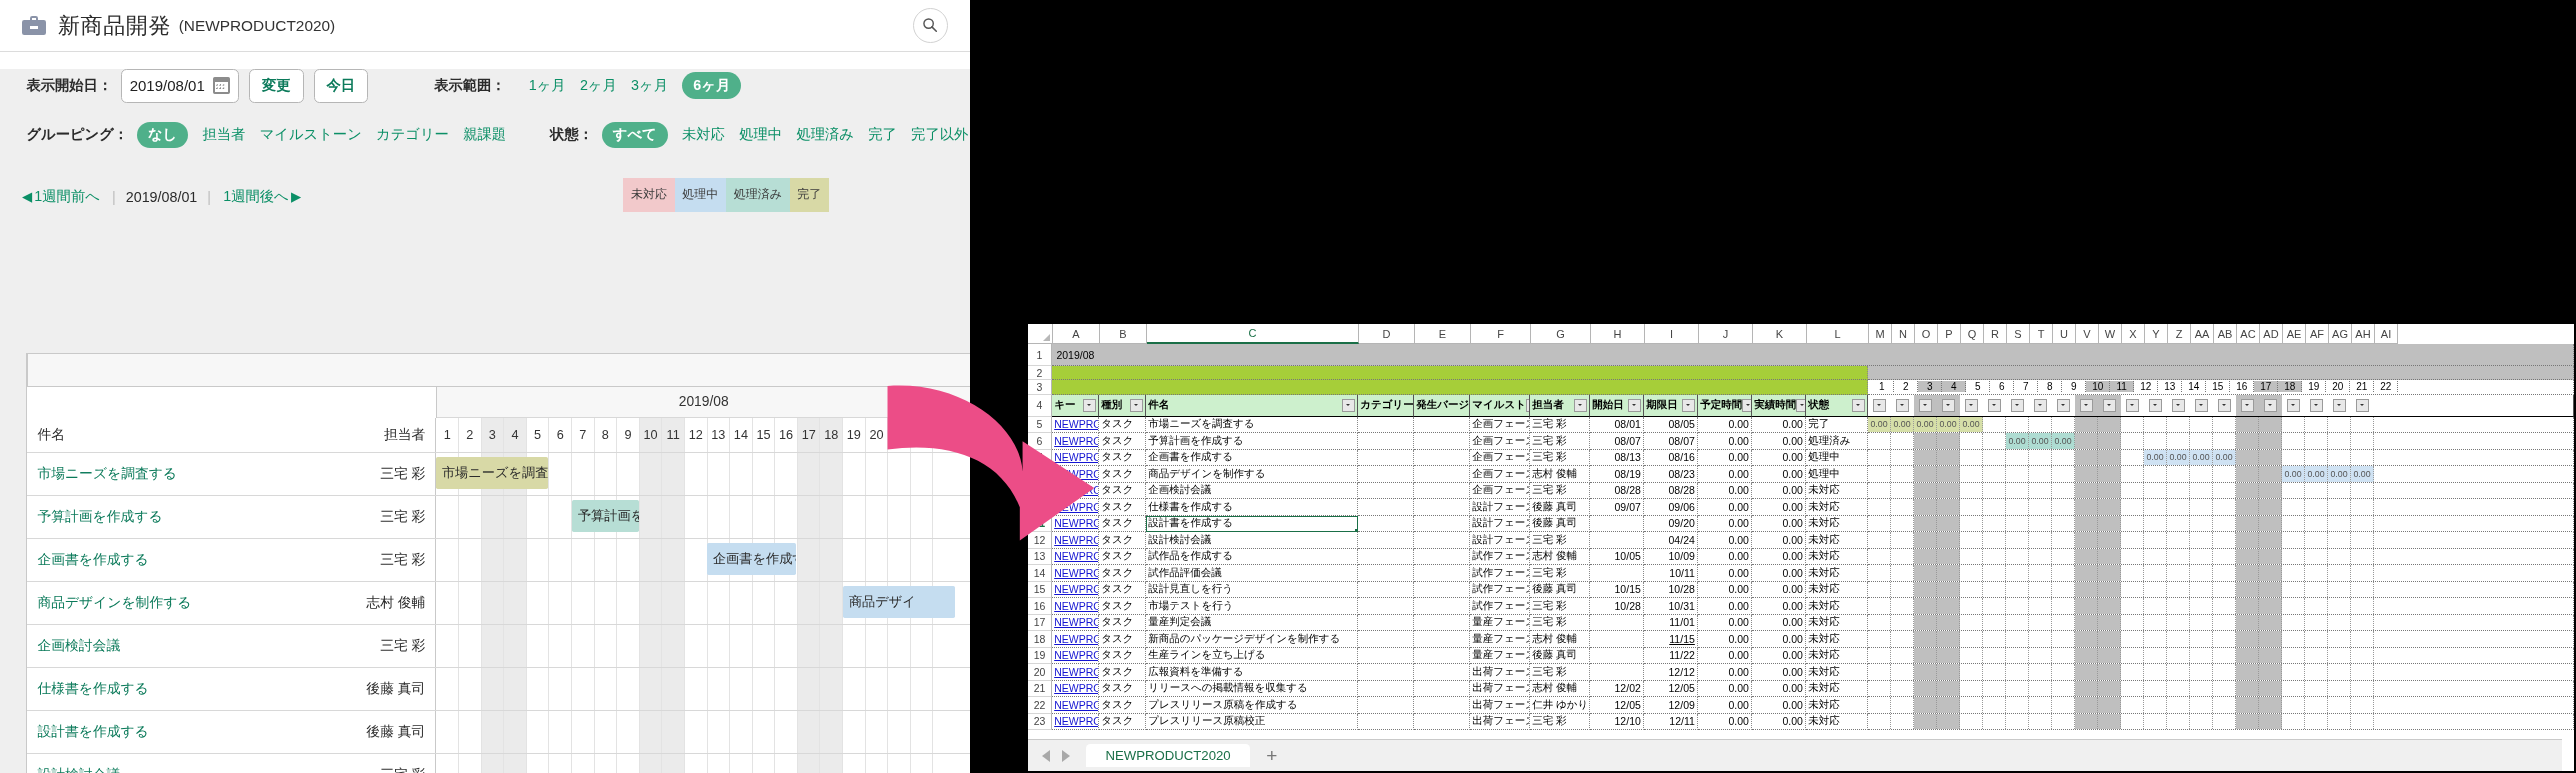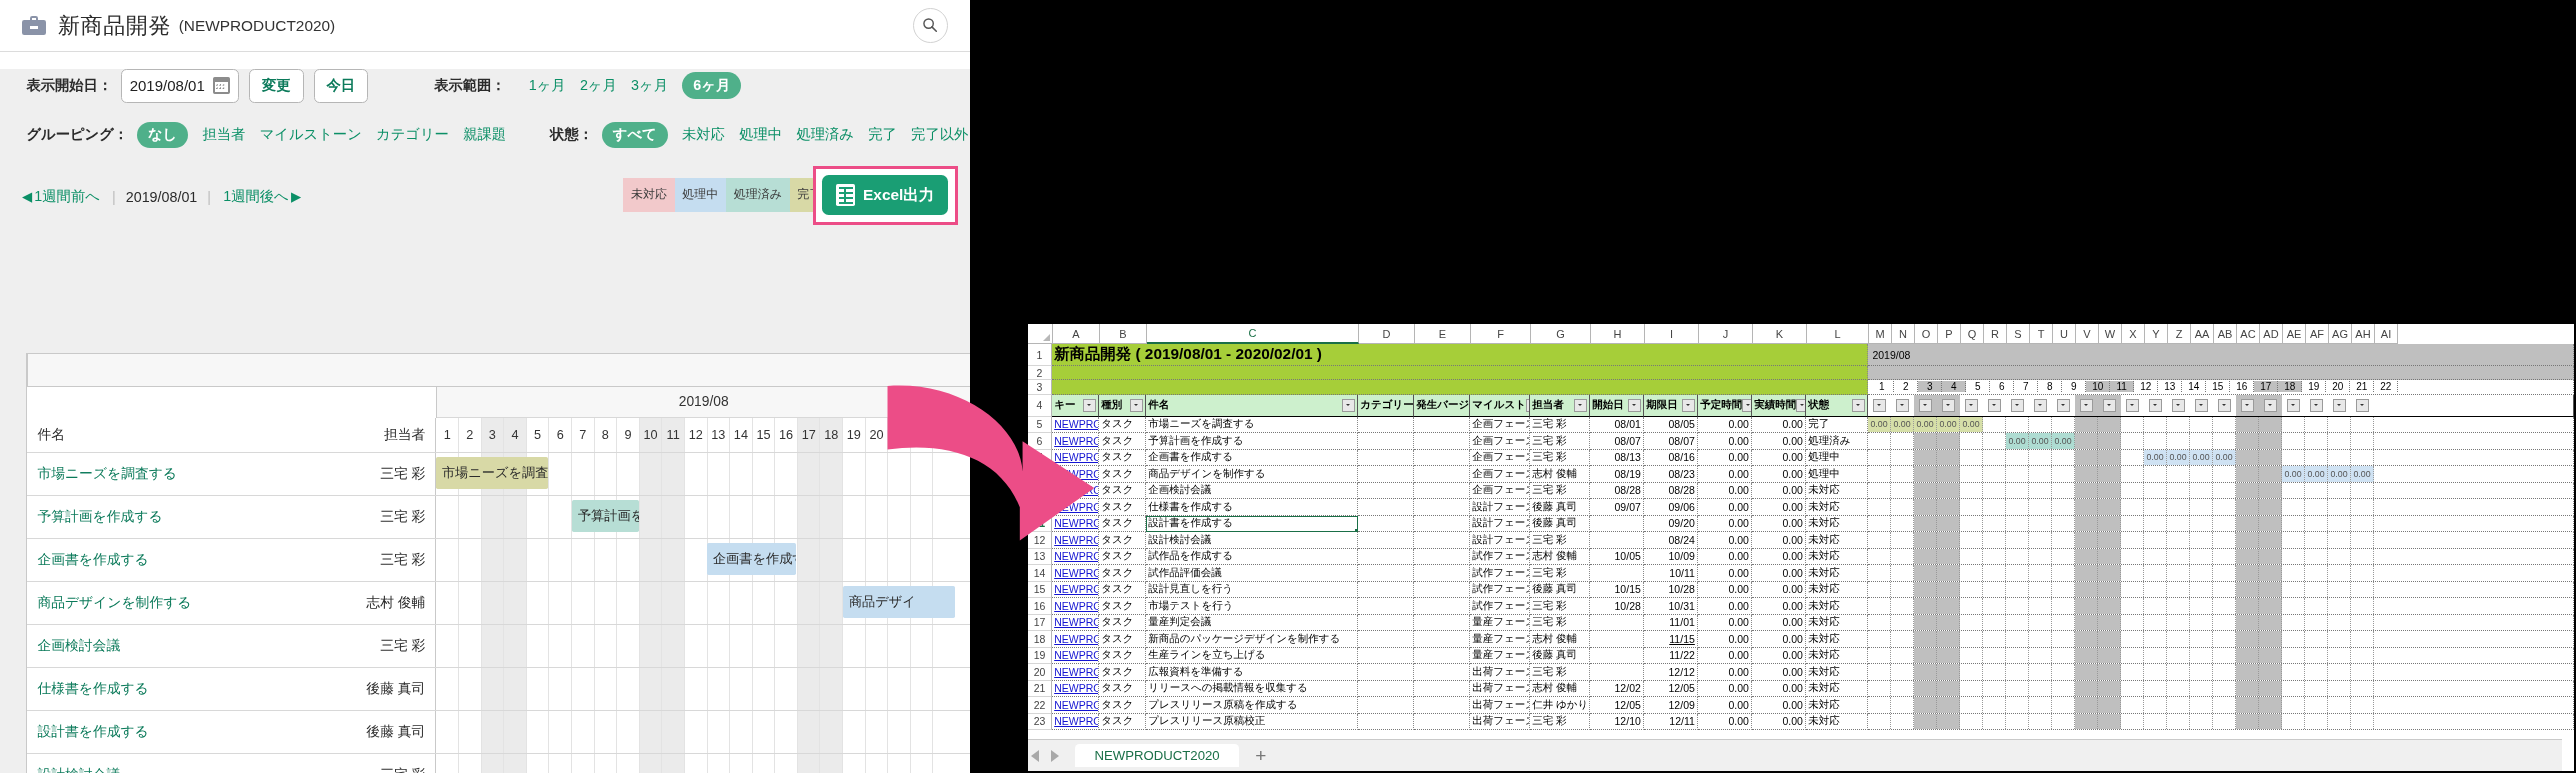--- a/index.html
+++ b/index.html
@@ -115,21 +115,21 @@
   .xc{border-right:0.6px dotted #888;border-bottom:0.6px dotted #777;box-sizing:border-box;font-size:10.5px;color:#000;display:flex;align-items:center;padding:0 2.2px;overflow:hidden;white-space:nowrap;}
   .xc.num{justify-content:flex-end;}
   .title-band{background:#a6ce39;}
   .hdr-band{background:#cdf0cd;border-right:0.6px solid #555;border-bottom:1.1px solid #000;font-weight:bold;font-size:10.5px;}
   .fbtn{width:11px;height:11px;background:#e8e8e8;border:0.6px solid #9a9a9a;margin-left:auto;flex:0 0 11px;position:relative;}
   .fbtn:after{content:"";position:absolute;left:2.8px;top:4.4px;border-top:2.8px solid #333;border-left:2.8px solid transparent;border-right:2.8px solid transparent;}
   .keylink{color:#1414d2;text-decoration:underline;}
   .cell-sel{outline:1.7px solid #1a6f47;outline-offset:-1.7px;position:relative;z-index:5;}
   .cell-sel:after{content:"";position:absolute;right:-2.8px;bottom:-2.8px;width:5px;height:5px;background:#1a6f47;}
   .gnum{font-size:8.8px;color:#555;width:100%;text-align:center;}
-  #xl-bottom{position:absolute;left:0;right:12px;bottom:0;height:31px;background:#f0f0f0;border-top:1.1px solid #c9c9c9;display:flex;align-items:center;padding-left:3px;}
+  #xl-bottom{position:absolute;left:0;right:12px;bottom:0;height:31px;background:#f0f0f0;border-top:1.1px solid #c9c9c9;display:flex;align-items:center;padding-left:14px;}
   .navarrow{width:0;height:0;margin-right:12px;}
   .navarrow.l{border-top:6.6px solid transparent;border-bottom:6.6px solid transparent;border-right:8.8px solid #a8a8a8;}
   .navarrow.r{border-top:6.6px solid transparent;border-bottom:6.6px solid transparent;border-left:8.8px solid #a8a8a8;}
   #sheet-tab{background:#fff;border-radius:4.4px 4.4px 0 0;padding:4.4px 19px;margin-left:4.4px;font-size:13.2px;color:#1a6f47;}
   #add-sheet{font-size:19px;color:#777;margin-left:16.5px;}
 </style>
 </head>
 <body>
 
 <div id="app-panel">
@@ -203,26 +203,20 @@
       <span class="wk-link">1週間後へ</span>
       <span class="wk-arrow">▶</span>
 
       <div id="legend-wrap">
         <div class="lg lg1">未対応</div>
         <div class="lg lg2">処理中</div>
         <div class="lg lg3">処理済み</div>
         <div class="lg lg4">完了</div>
       </div>
 
-      <div id="excel-btn-hl">
-        <div id="excel-btn">
-          <span class="xls-icon"></span>
-          <span>Excel出力</span>
-        </div>
-      </div>
     </div>
 
     <div id="gantt-wrap">
       <div id="gantt-toolbar">
         <div class="rightfill"></div>
       </div>
 
       <div id="gantt-month-row">
         <div class="lspacer"></div>
         <div class="mcell">2019/08</div>
@@ -548,21 +542,20 @@
       <div class="ch" style="width: 23px; flex: 0 0 23px;">AD</div>
       <div class="ch" style="width: 23px; flex: 0 0 23px;">AE</div>
       <div class="ch" style="width: 23px; flex: 0 0 23px;">AF</div>
       <div class="ch" style="width: 23px; flex: 0 0 23px;">AG</div>
       <div class="ch" style="width: 23px; flex: 0 0 23px;">AH</div>
       <div class="ch" style="width: 23px; flex: 0 0 23px;">AI</div>
     </div>
   <div id="xl-rows">
       <div class="xrow">
         <div class="rh">1</div>
-        <div class="xc title-band" style="width: 816px; flex: 0 0 816px; height: 22px; font-size: 15.4px; font-weight: bold;">新商品開発 ( 2019/08/01 - 2020/02/01 )</div>
         <div class="xc" style="width: auto; flex: 1 1 auto; height: 22px; background: rgb(191, 191, 191); padding-left: 4.4px;">2019/08</div>
       </div>
       <div class="xrow">
         <div class="rh">2</div>
         <div class="xc title-band" style="width: 816px; flex: 0 0 816px; height: 14.3px;"></div>
         <div class="xc" style="width: auto; flex: 1 1 auto; height: 14.3px; background: rgb(191, 191, 191);"></div>
       </div>
       <div class="xrow">
         <div class="rh">3</div>
         <div class="xc title-band" style="width: 816px; flex: 0 0 816px; height: 14.3px;"></div>
@@ -1000,21 +993,21 @@
         <div class="xc " style="width: 47px; flex: 0 0 47px; height: 16.5px;">
           <span class="keylink">NEWPRO</span>
         </div>
         <div class="xc " style="width: 47px; flex: 0 0 47px; height: 16.5px;">タスク</div>
         <div class="xc " style="width: 212px; flex: 0 0 212px; height: 16.5px;">設計検討会議</div>
         <div class="xc " style="width: 56px; flex: 0 0 56px; height: 16.5px;"></div>
         <div class="xc " style="width: 56px; flex: 0 0 56px; height: 16.5px;"></div>
         <div class="xc " style="width: 60px; flex: 0 0 60px; height: 16.5px;">設計フェーズ</div>
         <div class="xc " style="width: 60px; flex: 0 0 60px; height: 16.5px;">三宅 彩</div>
         <div class="xc num" style="width: 54px; flex: 0 0 54px; height: 16.5px;"></div>
-        <div class="xc num" style="width: 54px; flex: 0 0 54px; height: 16.5px;">08/24</div>
+        <div class="xc num" style="width: 54px; flex: 0 0 54px; height: 16.5px;">04/24</div>
         <div class="xc num" style="width: 54px; flex: 0 0 54px; height: 16.5px;">0.00</div>
         <div class="xc num" style="width: 54px; flex: 0 0 54px; height: 16.5px;">0.00</div>
         <div class="xc " style="width: 62px; flex: 0 0 62px; height: 16.5px;">未対応</div>
         <div class="xc " style="width: auto; flex: 1 1 auto; height: 16.5px; padding: 0px;">
           <div style="width: 23px; flex: 0 0 23px; height: 100%; border-right: 0.6px dotted rgb(153, 153, 153); box-sizing: border-box; display: flex; align-items: center; justify-content: center;"></div>
           <div style="width: 23px; flex: 0 0 23px; height: 100%; border-right: 0.6px dotted rgb(153, 153, 153); box-sizing: border-box; display: flex; align-items: center; justify-content: center;"></div>
           <div style="width: 23px; flex: 0 0 23px; height: 100%; border-right: 0.6px dotted rgb(153, 153, 153); box-sizing: border-box; display: flex; align-items: center; justify-content: center; background: rgb(191, 191, 191);"></div>
           <div style="width: 23px; flex: 0 0 23px; height: 100%; border-right: 0.6px dotted rgb(153, 153, 153); box-sizing: border-box; display: flex; align-items: center; justify-content: center; background: rgb(191, 191, 191);"></div>
           <div style="width: 23px; flex: 0 0 23px; height: 100%; border-right: 0.6px dotted rgb(153, 153, 153); box-sizing: border-box; display: flex; align-items: center; justify-content: center;"></div>
           <div style="width: 23px; flex: 0 0 23px; height: 100%; border-right: 0.6px dotted rgb(153, 153, 153); box-sizing: border-box; display: flex; align-items: center; justify-content: center;"></div>

